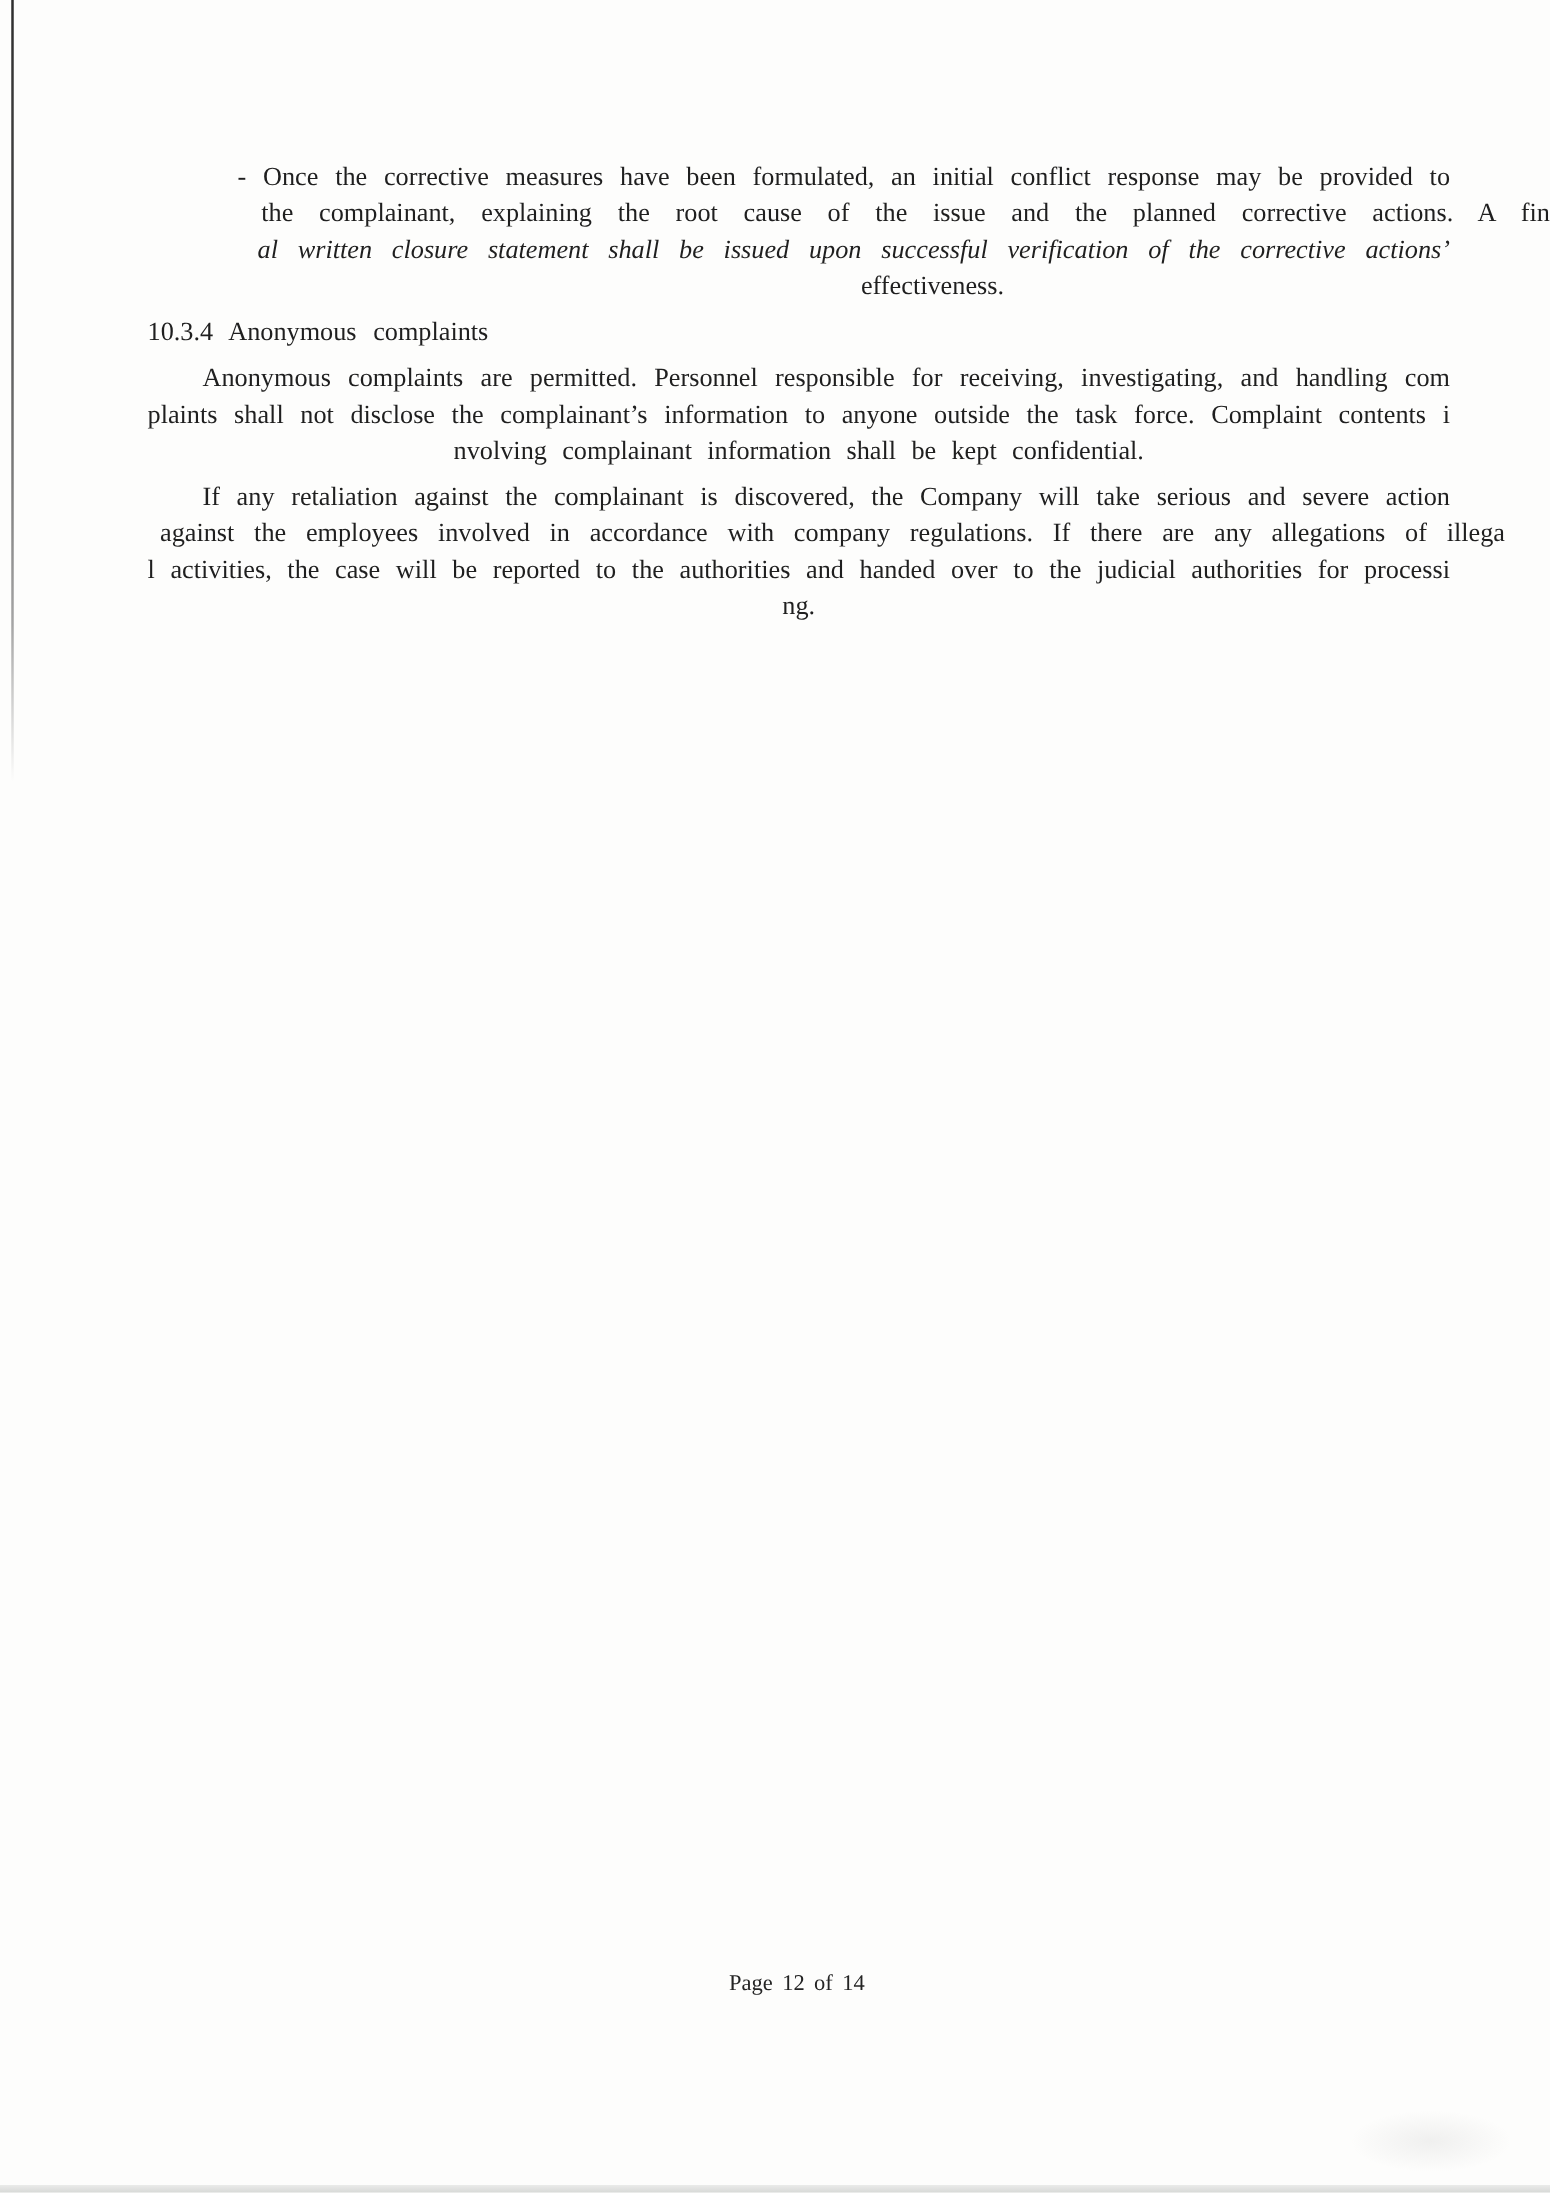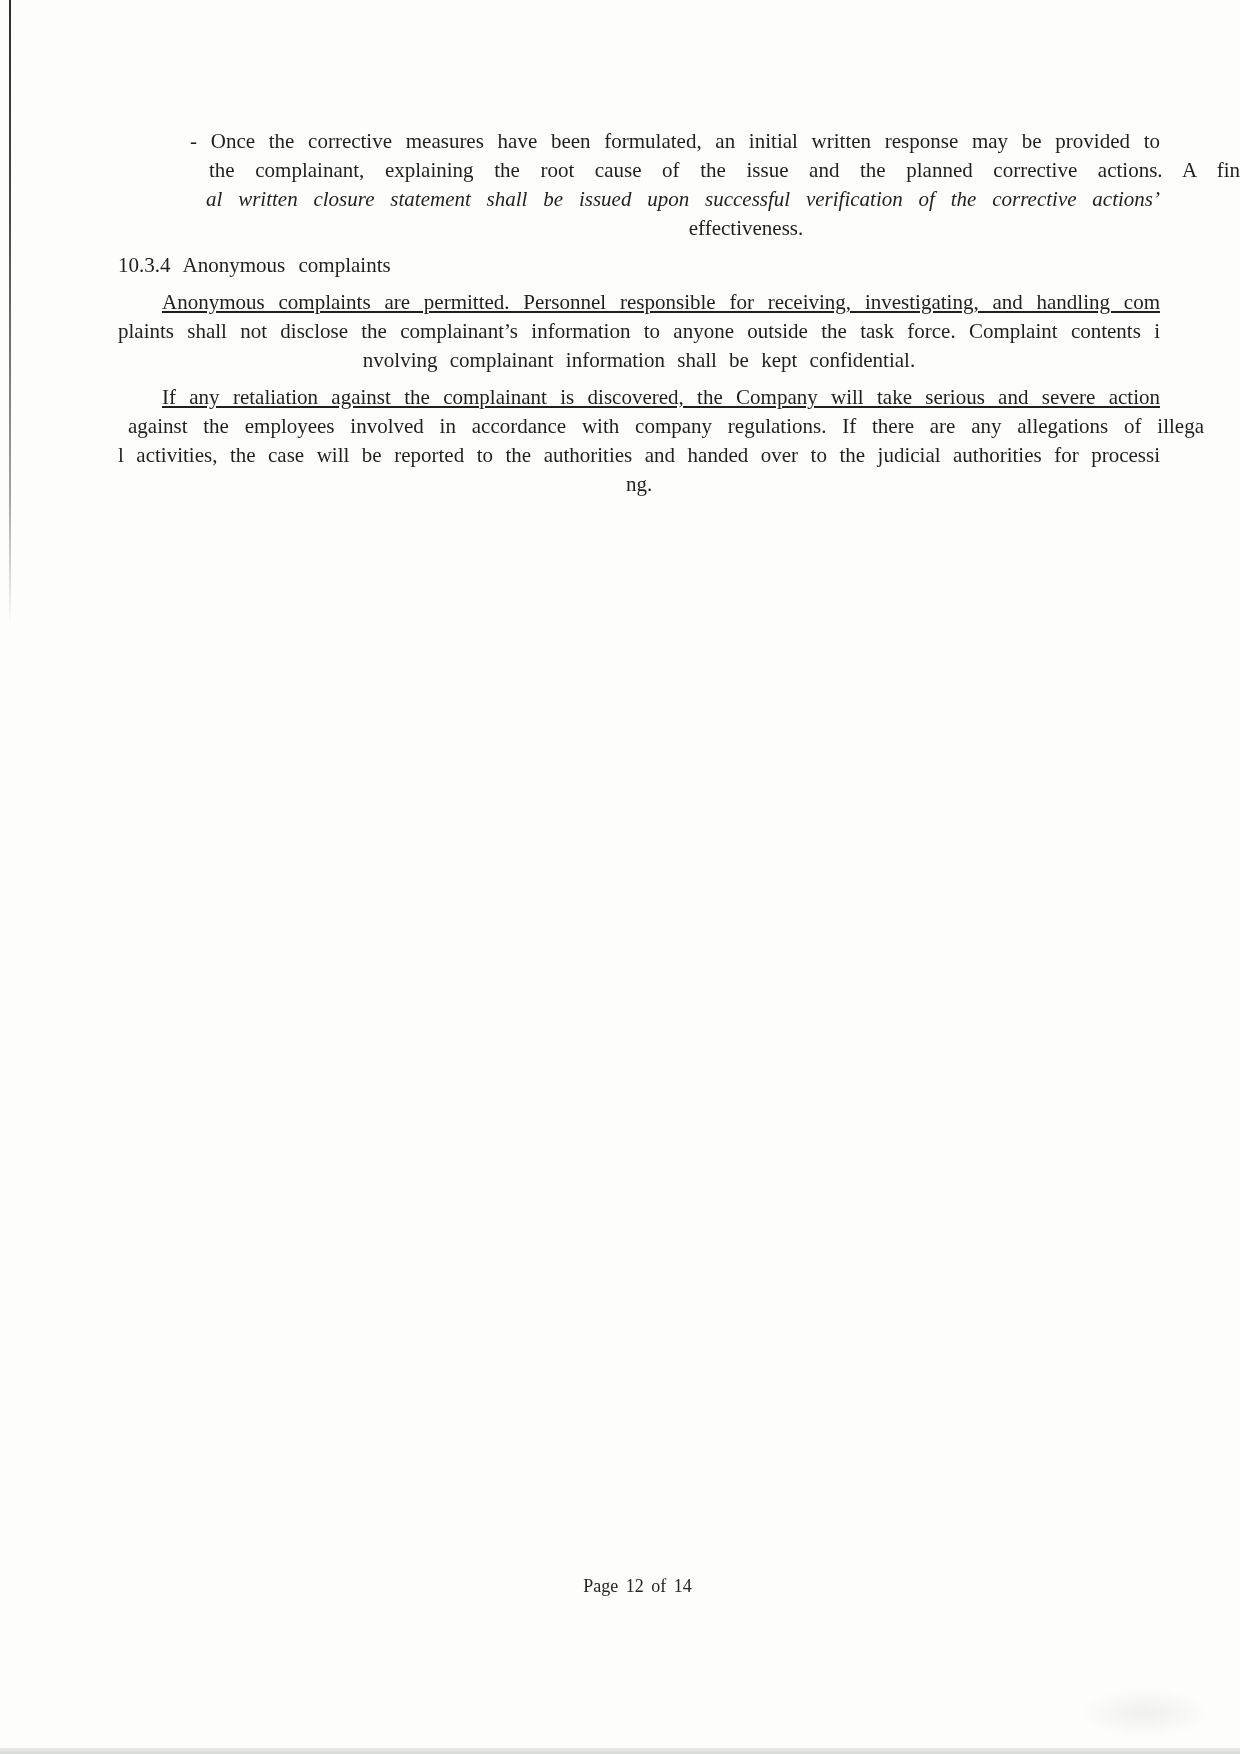--- a/index.html
+++ b/index.html
@@ -70,21 +70,21 @@
   .bullet-l3 { margin-left: 206px; margin-right: 80px; font-style: italic; }
   .bullet-l4 { margin-left: 252px; }
   
   .heading {
     margin-top: 8px;
     margin-left: 118px;
     word-spacing: 8px;
   }
   
   .para { margin-top: 8px; }
-  .p-first  { margin-left: 162px; margin-right: 80px; text-decoration: underline; }
+  .p-first  { margin-left: 162px; margin-right: 80px; }
   .p-body   { margin-left: 118px; margin-right: 80px; }
   .p3-l2    { margin-left: 128px; margin-right: 36px; }
   
   .footer {
     position: absolute;
     top: 1576px;
     left: 0;
     width: 1240px;
     padding-left: 35px;
     box-sizing: border-box;
@@ -95,21 +95,21 @@
   }
 </style>
 </head>
 <body>
 
 <div class="scan-edge-line"></div>
 
 <div class="content">
 
   <div>
-    <div class="line just bullet-l1"><span>-</span> <span>Once the corrective measures have been formulated, an initial written response may be provided to</span></div>
+    <div class="line just bullet-l1"><span>-</span> <span>Once the corrective measures have been formulated, an initial conflict response may be provided to</span></div>
     <div class="line just bullet-l2">the complainant, explaining the root cause of the issue and the planned corrective actions. A fin</div>
     <div class="line just bullet-l3">al written closure statement shall be issued upon successful verification of the corrective actions’</div>
     <div class="line last bullet-l4">effectiveness.</div>
   </div>
 
   <div class="line heading">10.3.4 Anonymous complaints</div>
 
   <div class="para">
     <div class="line just p-first">Anonymous complaints are permitted. Personnel responsible for receiving, investigating, and handling com</div>
     <div class="line just p-body">plaints shall not disclose the complainant’s information to anyone outside the task force. Complaint contents i</div>

